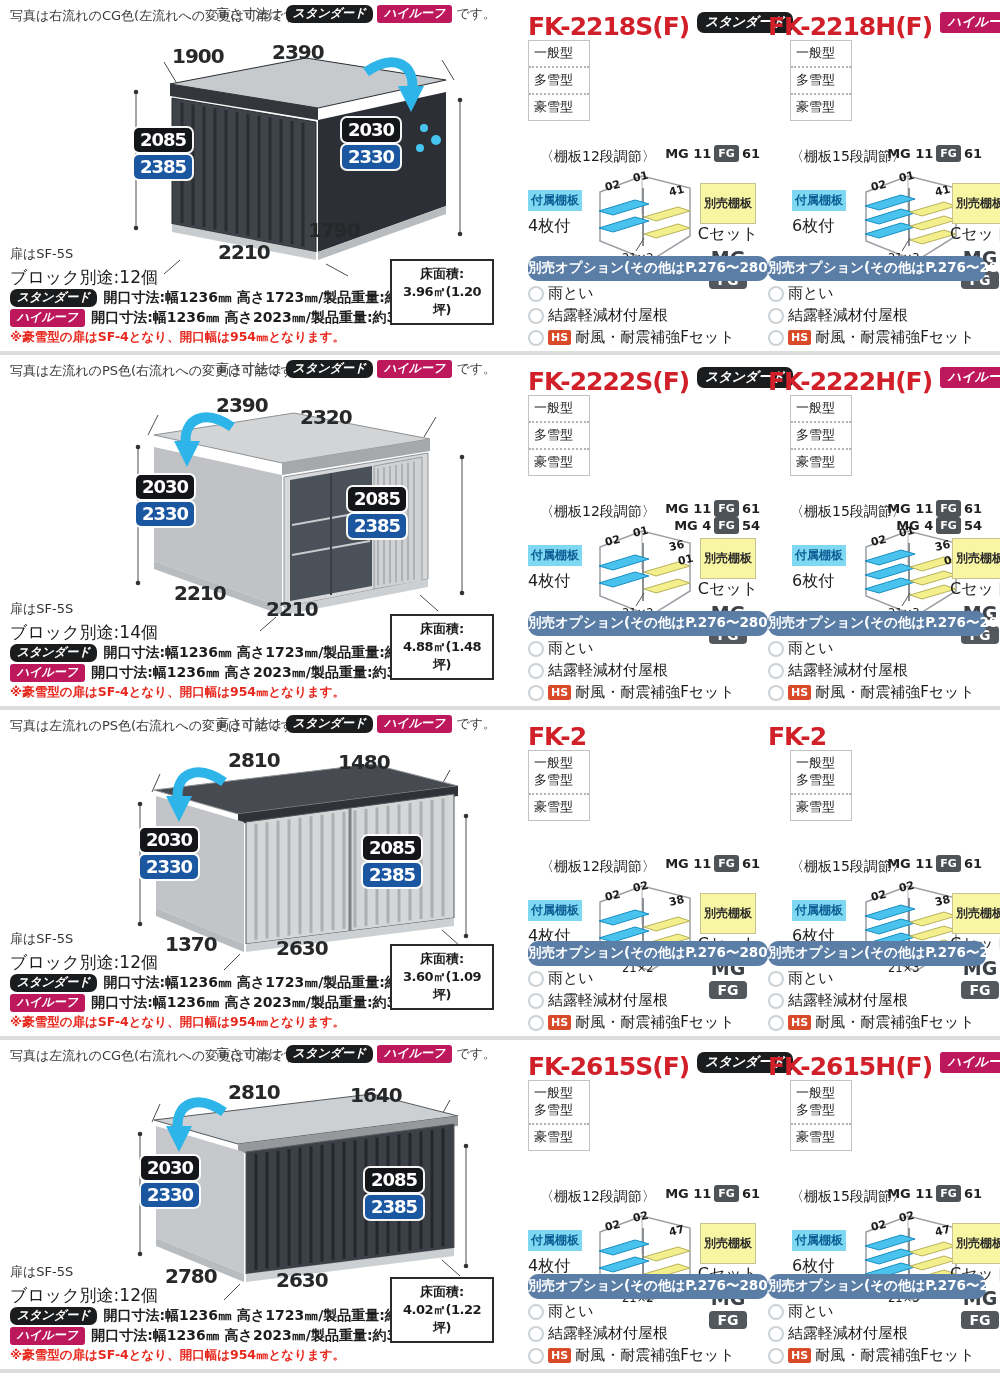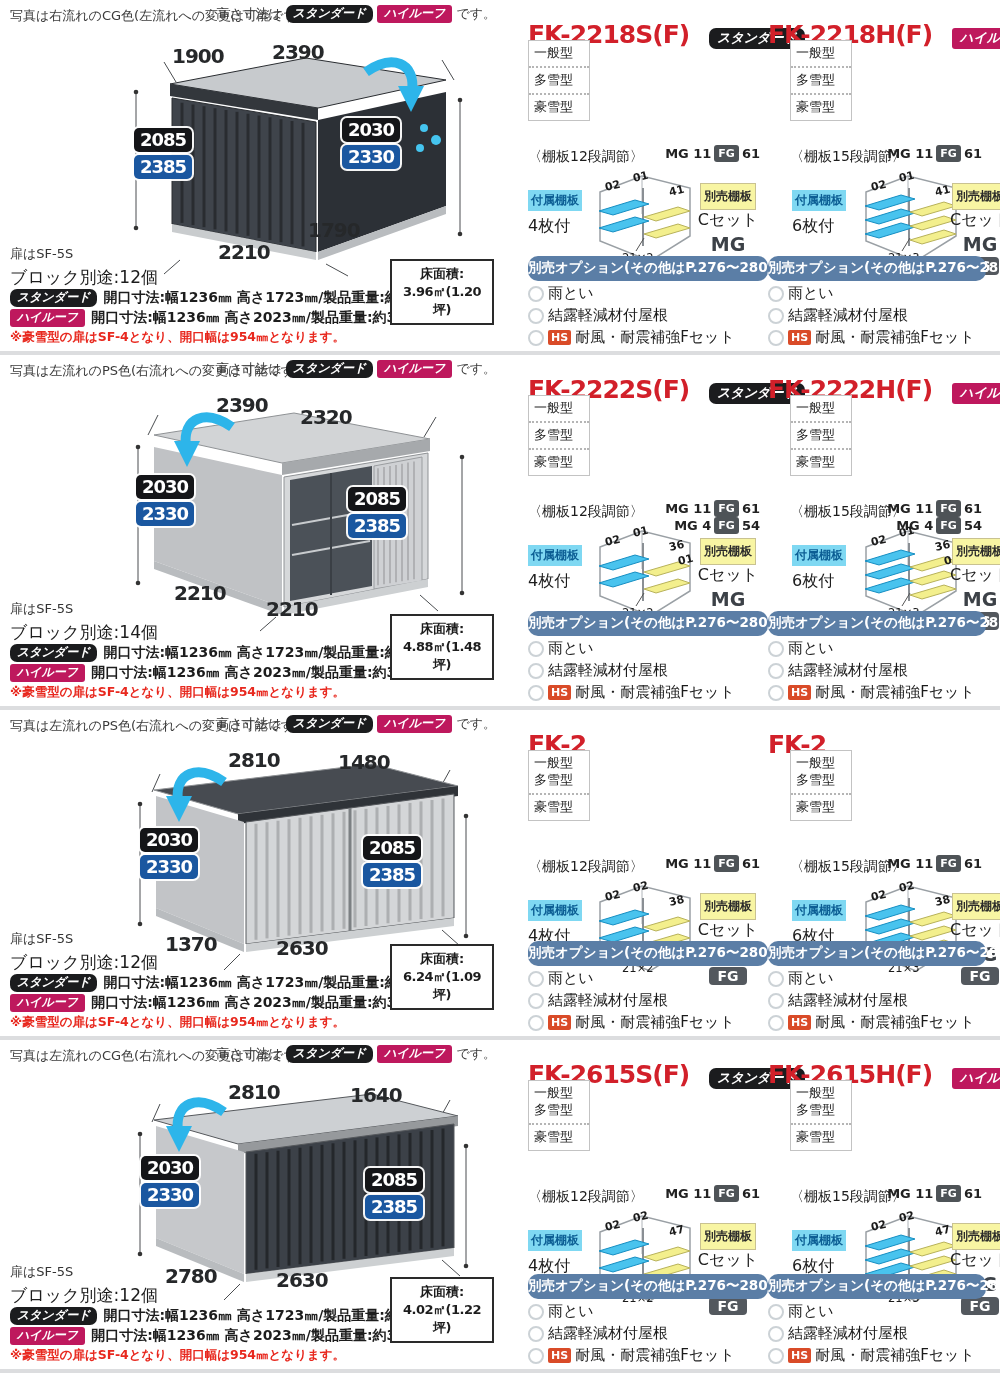--- a/index.html
+++ b/index.html
@@ -24,41 +24,41 @@
   .specs{position:absolute;left:10px;bottom:5px;width:384px;}
   .spec-row{display:flex;align-items:center;gap:6px;margin-bottom:2px;white-space:nowrap;}
   .spec-text{font-size:14px;font-weight:bold;color:#1d1d1d;}
   .snow{color:#e8281e;font-size:12.5px;font-weight:bold;margin-top:1px;white-space:nowrap;}
   .floorbox{position:absolute;right:6px;bottom:26px;width:96px;border:2px solid #2a2a2a;background:#fff;text-align:center;padding:4px 2px;font-weight:bold;color:#1d1d1d;}
   .floorbox .fl{font-size:13px;}
   .floorbox .fv{font-size:13px;letter-spacing:-0.5px;}
   .product{position:absolute;top:0;height:100%;}
   .product.p0{left:28px;width:240px;}
   .product.p1{left:268px;width:222px;}
-  .title{position:absolute;left:0;top:20px;display:flex;align-items:flex-end;gap:20px;white-space:nowrap;}
+  .title{position:absolute;left:0;top:12px;display:flex;align-items:flex-start;gap:8px;white-space:nowrap;}
   .model{color:#d2202a;font-weight:bold;font-size:25px;letter-spacing:-1px;}
   .title .badge{font-size:13px;padding:2px 8px 3px;}
   .typebox{position:absolute;top:40px;width:62px;border:1px solid #c3c3c3;background:#fff;font-size:13px;color:#222;box-sizing:border-box;}
   .p0 .typebox{left:0;} .p1 .typebox{left:22px;}
   .typecell{padding:4px 5px;line-height:1.3;}
   .typecell + .typecell{border-top:2px dotted #b5b5b5;}
   .shelf-h{position:absolute;top:148px;font-size:14px;color:#1d1d1d;white-space:nowrap;}
-  .p0 .shelf-h{left:0;} .p1 .shelf-h{left:22px;}
+  .p0 .shelf-h{left:12px;} .p1 .shelf-h{left:22px;}
   .annos{position:absolute;top:145px;right:8px;text-align:right;}
   .anno{display:flex;align-items:flex-start;justify-content:flex-end;gap:3px;font-size:13px;font-weight:bold;color:#222;line-height:17px;white-space:nowrap;}
   .fgb{background:#4e5357;color:#fff;border-radius:3px;font-size:11px;padding:0 4px;font-weight:bold;}
   .incl{position:absolute;top:189px;width:58px;text-align:left;}
   .p0 .incl{left:0;} .p1 .incl{left:24px;}
   .bcyan{background:#7fd8f2;color:#0c5e94;font-weight:bold;font-size:12px;padding:2px 3px;display:inline-block;white-space:nowrap;}
   .count{font-size:16px;margin-top:5px;color:#1d1d1d;white-space:nowrap;}
   .diagram{position:absolute;top:166px;}
   .p0 .diagram{left:58px;} .p1 .diagram{left:84px;}
   .optb{position:absolute;top:183px;text-align:center;}
   .p0 .optb{left:162px;width:76px;} .p1 .optb{left:182px;width:60px;}
-  .byellow{background:#f8f5a3;border:1px solid #c9c291;color:#2a2a2a;font-weight:bold;font-size:12px;padding:4px 3px;display:inline-block;white-space:nowrap;}
+  .byellow{background:#f8f5a3;border:1px solid #c9c291;color:#2a2a2a;font-weight:bold;font-size:12px;padding:11px 3px;display:inline-block;white-space:nowrap;}
   .cset{font-size:16px;margin-top:0;color:#1d1d1d;white-space:nowrap;}
   .mg{font-size:19px;font-weight:bold;color:#3c4147;margin-top:2px;}
   .fgbig{background:#53585e;color:#fff;border-radius:4px;font-size:14px;font-weight:bold;padding:1px 8px;display:inline-block;margin-top:2px;}
   .opts{position:absolute;left:0;bottom:4px;}
   .p0 .opts{width:240px;} .p1 .opts{width:218px;}
   .opts-h{background:#5b7ea6;color:#fff;font-weight:bold;font-size:13.5px;border-radius:10px;padding:3px 0 4px;text-align:center;white-space:nowrap;}
   .opt-row{display:flex;align-items:center;gap:4px;font-size:15px;margin-top:3px;color:#1b1b1b;white-space:nowrap;}
   .circ{width:12px;height:12px;border-radius:50%;border:2px solid #ccd2d6;background:#fff;flex:none;}
   .hsb{background:#d94b28;color:#fff;font-weight:bold;font-size:11px;padding:1px 3px;border-radius:2px;}
 </style>
@@ -565,21 +565,21 @@
           <span class="spec-text">開口寸法:幅1236㎜ 高さ1723㎜/製品重量:約272kg</span>
         </div>
         <div class="spec-row">
           <span class="badge blue">ハイルーフ</span>
           <span class="spec-text">開口寸法:幅1236㎜ 高さ2023㎜/製品重量:約312kg</span>
         </div>
         <div class="snow">※豪雪型の扉はSF-4となり、開口幅は954㎜となります。</div>
       </div>
       <div class="floorbox">
         <div class="fl">床面積:</div>
-        <div class="fv">6.24㎡(1.09坪)</div>
+        <div class="fv">3.60㎡(1.09坪)</div>
       </div>
     </div>
     <div class="right">
   <div class="product p0">
     <div class="title">
       <span class="model">FK-2</span>
 
     </div>
     <div class="typebox">
             <div class="typecell">

